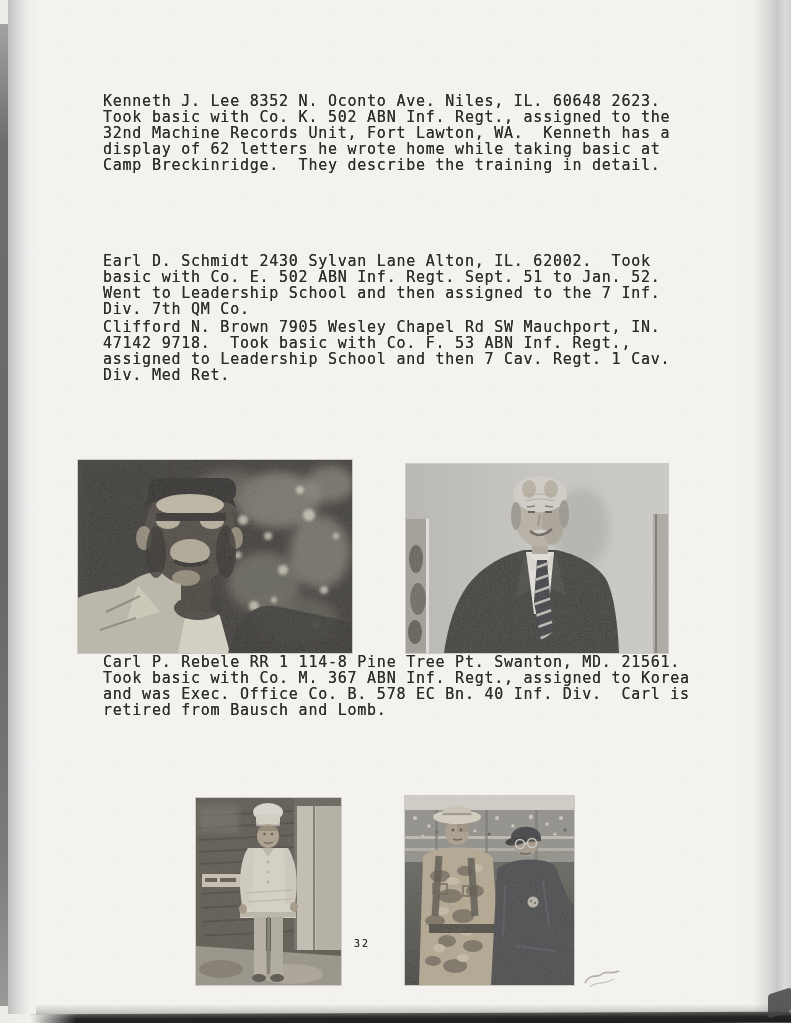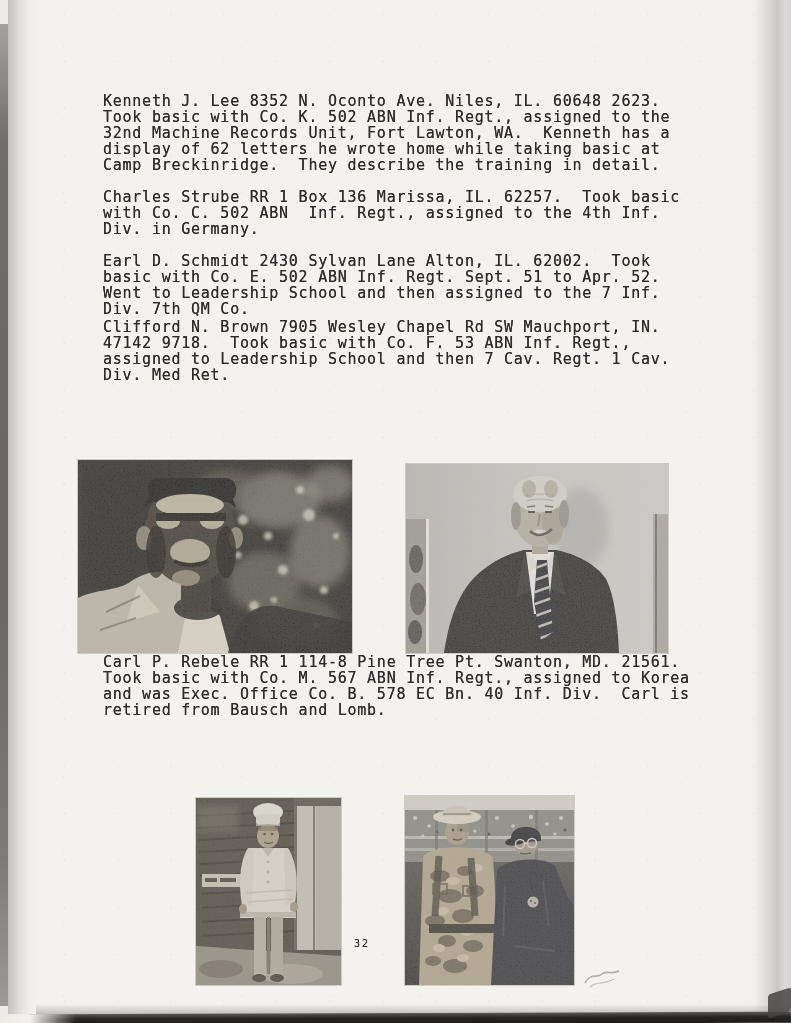--- a/index.html
+++ b/index.html
@@ -60,33 +60,30 @@
 
   <div class="edge-left"></div>
   <div class="edge-left2"></div>
   <div class="edge-right"></div>
 
   <div class="para p1">Kenneth J. Lee 8352 N. Oconto Ave. Niles, IL. 60648 2623.
 Took basic with Co. K. 502 ABN Inf. Regt., assigned to the
 32nd Machine Records Unit, Fort Lawton, WA.  Kenneth has a
 display of 62 letters he wrote home while taking basic at
 Camp Breckinridge.  They describe the training in detail.</div>
-  <div class="para p2">Charles Strube RR 1 Box 136 Marissa, IL. 62257.  Took basic
-with Co. C. 502 ABN  Inf. Regt., assigned to the 4th Inf.
-Div. in Germany.</div>
   <div class="para p3">Earl D. Schmidt 2430 Sylvan Lane Alton, IL. 62002.  Took
-basic with Co. E. 502 ABN Inf. Regt. Sept. 51 to Apr. 52.
+basic with Co. E. 502 ABN Inf. Regt. Sept. 51 to Jan. 52.
 Went to Leadership School and then assigned to the 7 Inf.
 Div. 7th QM Co.</div>
   <div class="para p4">Clifford N. Brown 7905 Wesley Chapel Rd SW Mauchport, IN.
 47142 9718.  Took basic with Co. F. 53 ABN Inf. Regt.,
 assigned to Leadership School and then 7 Cav. Regt. 1 Cav.
 Div. Med Ret.</div>
   <div class="para p6">Carl P. Rebele RR 1 114-8 Pine Tree Pt. Swanton, MD. 21561.
-Took basic with Co. M. 567 ABN Inf. Regt., assigned to Korea
+Took basic with Co. M. 367 ABN Inf. Regt., assigned to Korea
 and was Exec. Office Co. B. 578 EC Bn. 40 Inf. Div.  Carl is
 retired from Bausch and Lomb.</div>
 
   <figure class="photo photo1" aria-label="Black-and-white close-up portrait of a young soldier outdoors, face dappled by sunlight, foliage behind">
     <svg viewBox="0 0 274 193" preserveAspectRatio="none" role="img">
       <defs>
         <filter id="p1b">
             <feGaussianBlur stdDeviation="5"></feGaussianBlur>
           </filter>
         <filter id="p1b2">

